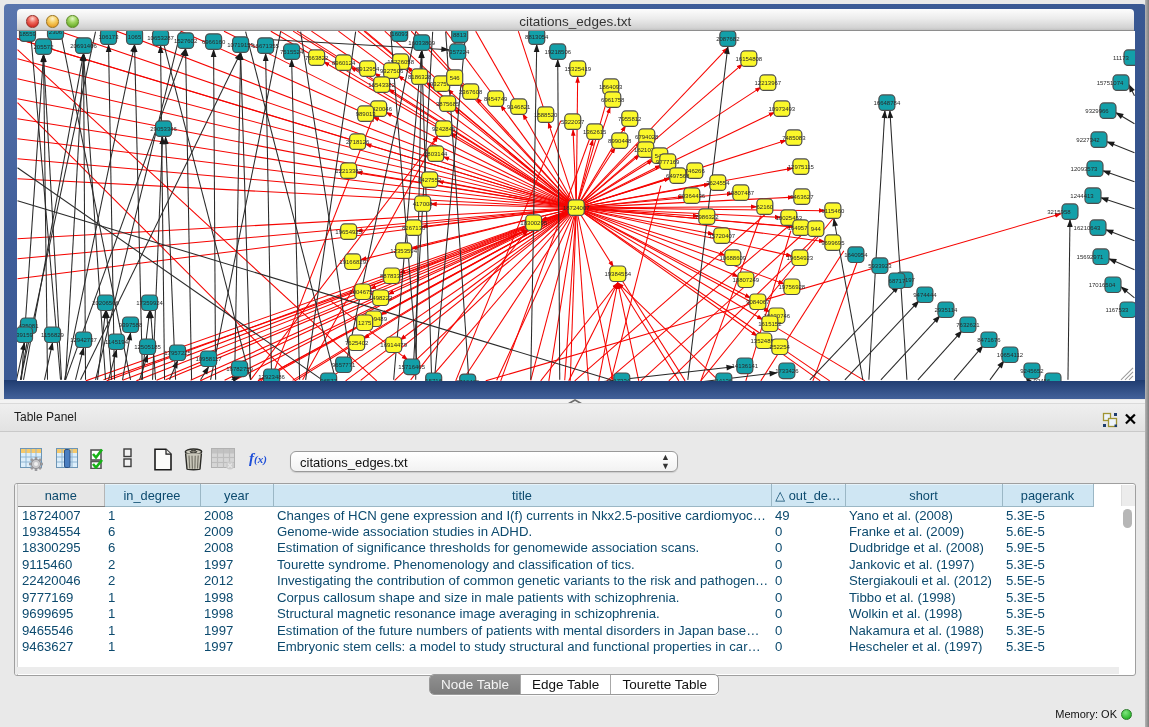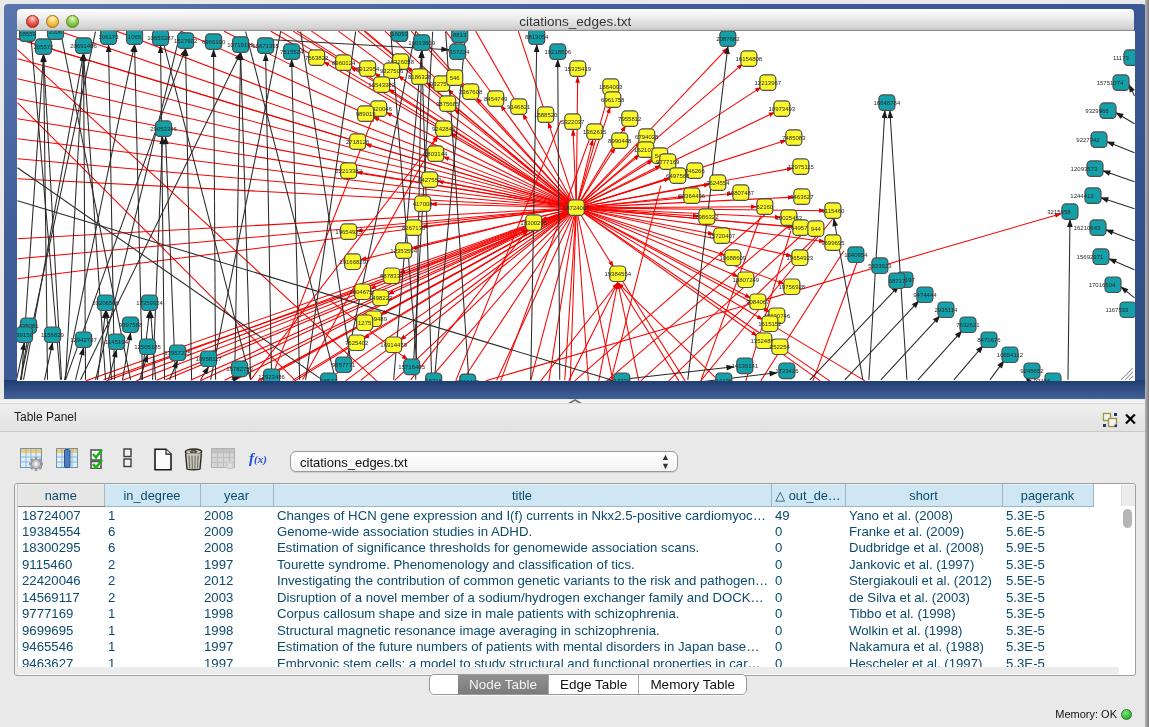--- a/index.html
+++ b/index.html
@@ -51,21 +51,21 @@
 td { height:16.5px; padding:0 0 0 4px; overflow:hidden; white-space:nowrap; }
 #leftgut { position:absolute; left:0; top:0; width:3px; height:100%; background:#eee; border-right:1px solid #ccc; }
 #vscroll { position:absolute; left:1106px; top:23px; width:14px; height:160px; }
 #vthumb { position:absolute; left:2px; top:2px; width:9px; height:19px; background:#b6b6b6; border-radius:5px; }
 #corner { position:absolute; left:1106px; top:1px; width:14px; height:21px; background:#ececec; border-left:1px solid #ddd; }
 
 #tabs { position:absolute; left:429px; top:275px; height:21px; display:flex;
   border:1px solid #9a9a9a; border-radius:5px; overflow:hidden;
   background:#fff; box-shadow:0 1px 0 rgba(255,255,255,0.7); }
 #tabs .seg { font-size:13.5px; padding:2px 11px 0 11px; color:#111; border-right:1px solid #a8a8a8; }
-#tabs .seg.sel { background:linear-gradient(to bottom,#909090,#7c7c7c); color:#f4f4f4;margin-left:28px; }
+#tabs .seg.sel { background:linear-gradient(to bottom,#909090,#7c7c7c); color:#f4f4f4; }
 #tabs .seg:last-child { border-right:none; }
 #memline { position:absolute; right:14px; top:309px; font-size:11px; color:#111; }
 #memdot { display:inline-block; width:11px; height:11px; border-radius:50%;
   background:radial-gradient(circle at 40% 30%,#7fe57f,#2eb82e 70%,#1f8f1f); border:1px solid #2a7a2a;
   vertical-align:-2px; margin-left:4px; }
 </style>
 </head>
 <body>
 <div id="page">
   <div id="frame">
@@ -771,29 +771,20 @@
 <tr>
                 <td>22420046</td>
                 <td>2</td>
                 <td>2012</td>
                 <td>Investigating the contribution of common genetic variants to the risk and pathogen…</td>
                 <td>0</td>
                 <td>Stergiakouli et al. (2012)</td>
                 <td>5.5E-5</td>
               </tr>
 <tr>
-                <td>14569117</td>
-                <td>2</td>
-                <td>2003</td>
-                <td>Disruption of a novel member of a sodium/hydrogen exchanger family and DOCK…</td>
-                <td>0</td>
-                <td>de Silva et al. (2003)</td>
-                <td>5.3E-5</td>
-              </tr>
-<tr>
                 <td>9777169</td>
                 <td>1</td>
                 <td>1998</td>
                 <td>Corpus callosum shape and size in male patients with schizophrenia.</td>
                 <td>0</td>
                 <td>Tibbo et al. (1998)</td>
                 <td>5.3E-5</td>
               </tr>
 <tr>
                 <td>9699695</td>
@@ -827,18 +818,18 @@
       </div>
       <div id="corner"></div>
       <div style="position:absolute;left:0;bottom:1px;width:1104px;height:7px;background:#ececec;"></div>
       <div id="vscroll">
           <div id="vthumb"></div>
         </div>
     </div>
     <div id="tabs">
       <div class="seg sel">Node Table</div>
       <div class="seg">Edge Table</div>
-      <div class="seg">Memory Table</div>
+      <div class="seg">Tourette Table</div>
     </div>
     <div id="memline">Memory: OK<span id="memdot"></span></div>
   </div>
   <div id="rstrip"></div>
 </div>
 
 </body></html>

